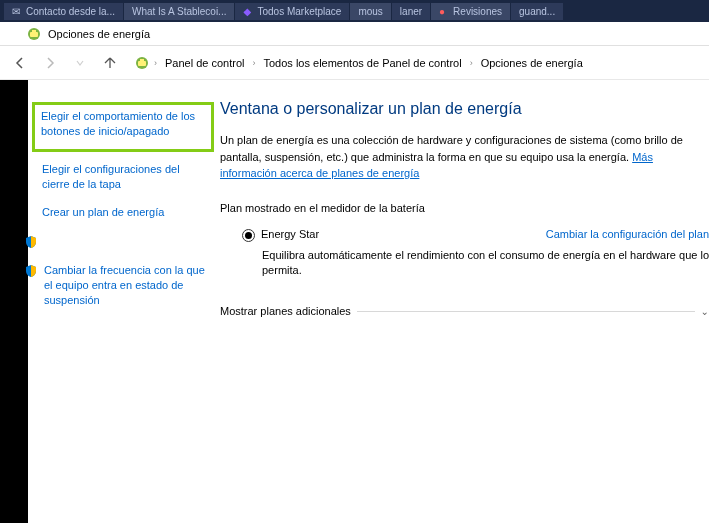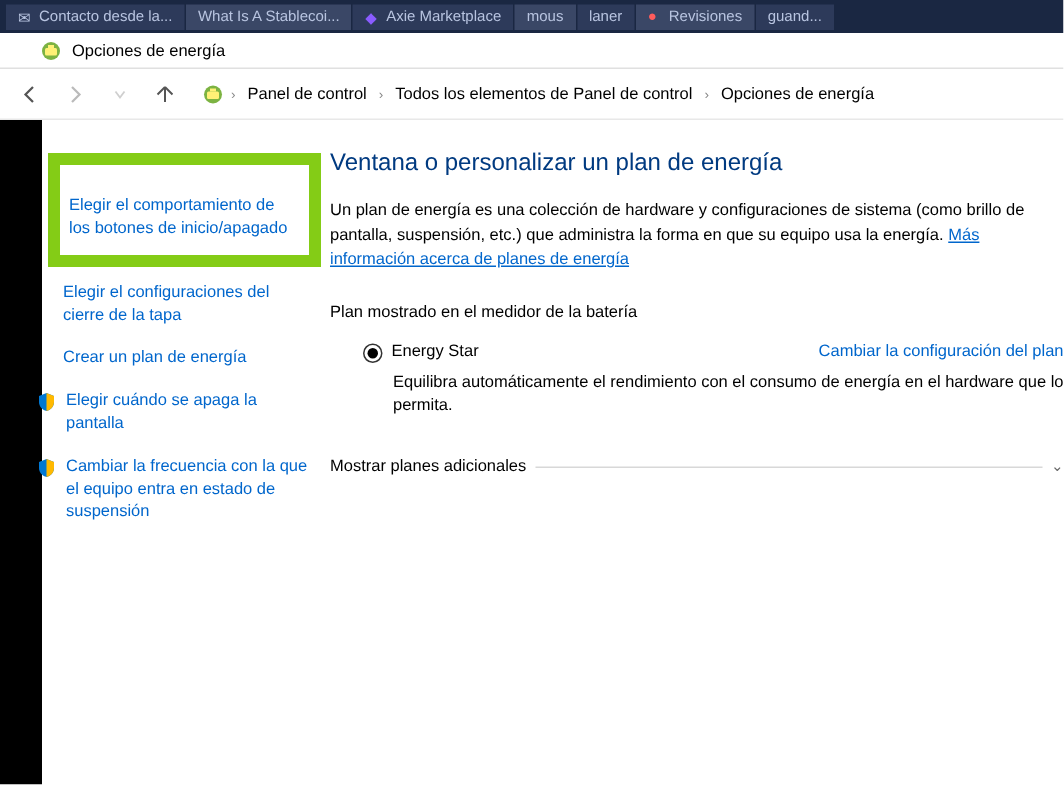--- a/index.html
+++ b/index.html
@@ -20,21 +20,21 @@
 .breadcrumb { display: flex; align-items: center; gap: 4px; font-size: 11px; margin-left: 6px; }
 .bc-part { color: #000; cursor: pointer; padding: 2px 4px; }
 .bc-sep { color: #888; font-size: 9px; }
 .bc-icon { width: 16px; height: 16px; }
 
 .body-area { display: flex; height: calc(523px - 22px - 24px - 34px); background: #fff; }
 .left-strip { width: 28px; background: #000; }
 
 .sidebar { width: 192px; padding: 22px 14px 0 14px; }
 .sb-item { font-size: 11px; color: #0066cc; line-height: 1.35; margin-bottom: 14px; cursor: pointer; display: block; }
-.sb-item.hl { border: 8px solid #84cc16; padding: 20px 6px 10px 6px; margin-left: -10px; margin-right: -8px; margin-bottom: 10px; }
+.sb-item.hl { border: 3px solid #84cc16; padding: 4px 6px 10px 6px; margin-left: -10px; margin-right: -8px; margin-bottom: 10px; }
 .sb-item.icon-row { display: flex; align-items: flex-start; gap: 6px; margin-left: -18px; }
 .sb-icon { width: 14px; height: 14px; flex-shrink: 0; margin-top: 1px; }
 
 .main { flex: 1; padding: 20px 0 0 0; overflow: hidden; }
 .main h1 { font-size: 16px; color: #003a80; font-weight: 400; margin-bottom: 14px; }
 .desc { font-size: 11px; color: #000; line-height: 1.5; margin-bottom: 20px; }
 .desc a { color: #0066cc; text-decoration: underline; }
 .section-label { font-size: 11px; color: #000; margin-bottom: 14px; }
 .plan-row { display: flex; align-items: flex-start; padding-left: 22px; margin-bottom: 6px; }
 .radio { width: 13px; height: 13px; border: 1px solid #333; border-radius: 50%; margin-right: 6px; margin-top: 1px; display: flex; align-items: center; justify-content: center; }
@@ -52,21 +52,21 @@
 <div class="browser-tabs">
   <div class="tab">
       <span class="tab-icon">✉</span>
       <span>Contacto desde la...</span>
     </div>
   <div class="tab g">
       <span>What Is A Stablecoi...</span>
     </div>
   <div class="tab">
       <span class="tab-icon" style="color:#8a5cff">◆</span>
-      <span>Axie Marketplace</span>
+      <span>Todos Marketplace</span>
     </div>
   <div class="tab g">
       <span>mous</span>
     </div>
   <div class="tab">
       <span>laner</span>
     </div>
   <div class="tab g">
       <span class="tab-icon" style="color:#ff5c5c">●</span>
       <span>Revisiones</span>
@@ -127,21 +127,20 @@
 
   <div class="sidebar">
     <a class="sb-item hl">Elegir el comportamiento de los botones de inicio/apagado</a>
     <a class="sb-item">Elegir el configuraciones del cierre de la tapa</a>
     <a class="sb-item">Crear un plan de energía</a>
     <div class="sb-item icon-row">
       <svg class="sb-icon" viewBox="0 0 14 14">
           <path d="M7 1 L12 3 L12 7 C12 10 9.5 12.5 7 13 C4.5 12.5 2 10 2 7 L2 3 Z" fill="#0078d4"></path>
           <path d="M7 1 L7 13 C9.5 12.5 12 10 12 7 L12 3 Z" fill="#ffb900"></path>
         </svg>
-      <span>Elegir cuándo se apaga la pantalla</span>
     </div>
     <div class="sb-item icon-row">
       <svg class="sb-icon" viewBox="0 0 14 14">
           <path d="M7 1 L12 3 L12 7 C12 10 9.5 12.5 7 13 C4.5 12.5 2 10 2 7 L2 3 Z" fill="#0078d4"></path>
           <path d="M7 1 L7 13 C9.5 12.5 12 10 12 7 L12 3 Z" fill="#ffb900"></path>
         </svg>
       <span>Cambiar la frecuencia con la que el equipo entra en estado de suspensión</span>
     </div>
   </div>
 

